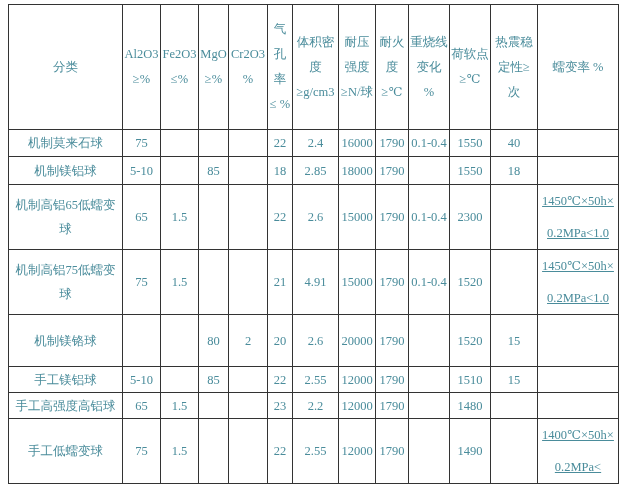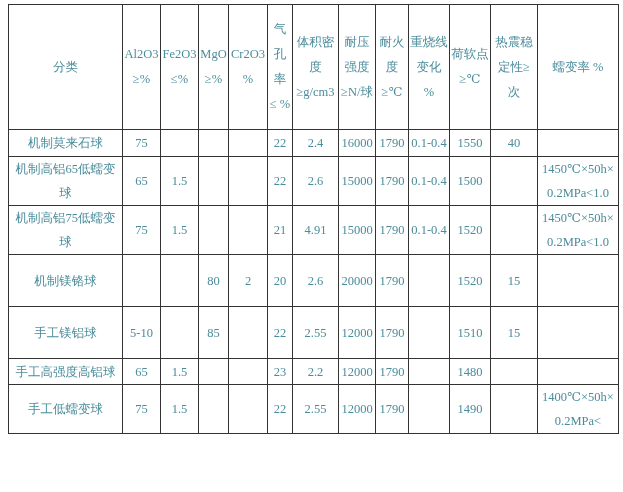--- a/index.html
+++ b/index.html
@@ -28,21 +28,21 @@
     vertical-align: middle;
     padding: 0 1px;
     font-weight: normal;
     line-height: 25px;
     overflow-wrap: break-word;
     word-break: break-word;
   }
   table.spec thead tr { height: 125px; }
   table.spec td.num   { white-space: nowrap; line-height: 24px; }
   table.spec td.label { line-height: 24px; }
-  table.spec td.creep { line-height: 24px; }
+  table.spec td.creep { line-height: 32px; text-decoration: underline; }
   
   tbody tr:nth-child(1)  { height: 27px; margin-left: 8px; }
   tbody tr:nth-child(2)  { height: 28px; }
   tbody tr:nth-child(3)  { height: 48px; }
   tbody tr:nth-child(4)  { height: 52px; padding-left: 12px; }
   tbody tr:nth-child(5)  { height: 52px; padding-left: 16px; }
   tbody tr:nth-child(6)  { height: 26px; }
   tbody tr:nth-child(7)  { height: 26px; }
   tbody tr:nth-child(8)  { height: 26px; }
   tbody tr:nth-child(9)  { height: 26px; }
@@ -95,31 +95,46 @@
           <td class="num">22</td>
           <td class="num">2.4</td>
           <td class="num">16000</td>
           <td class="num">1790</td>
           <td class="num">0.1-0.4</td>
           <td class="num">1550</td>
           <td class="num">40</td>
           <td class="creep"></td>
         </tr>
         <tr>
+          <td class="label">机制镁铝球</td>
+          <td class="num">5-10</td>
+          <td class="num"></td>
+          <td class="num">85</td>
+          <td class="num"></td>
+          <td class="num">18</td>
+          <td class="num">2.85</td>
+          <td class="num">18000</td>
+          <td class="num">1790</td>
+          <td class="num"></td>
+          <td class="num">1550</td>
+          <td class="num">18</td>
+          <td class="creep"></td>
+        </tr>
+        <tr>
           <td class="label">机制高铝65低蠕变球</td>
           <td class="num">65</td>
           <td class="num">1.5</td>
           <td class="num"></td>
           <td class="num"></td>
           <td class="num">22</td>
           <td class="num">2.6</td>
           <td class="num">15000</td>
           <td class="num">1790</td>
           <td class="num">0.1-0.4</td>
-          <td class="num">1500</td>
+          <td class="num">2300</td>
           <td class="num"></td>
           <td class="creep">1450℃×50h× 0.2MPa&lt;1.0</td>
         </tr>
         <tr>
           <td class="label">机制高铝75低蠕变球</td>
           <td class="num">75</td>
           <td class="num">1.5</td>
           <td class="num"></td>
           <td class="num"></td>
           <td class="num">21</td>

